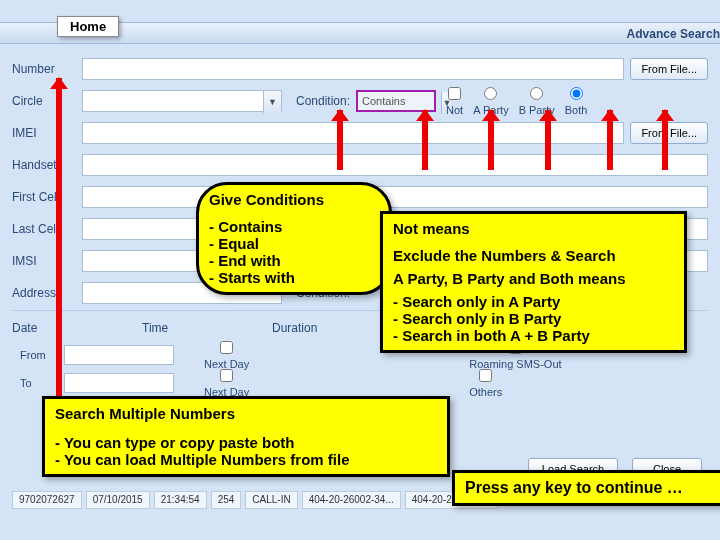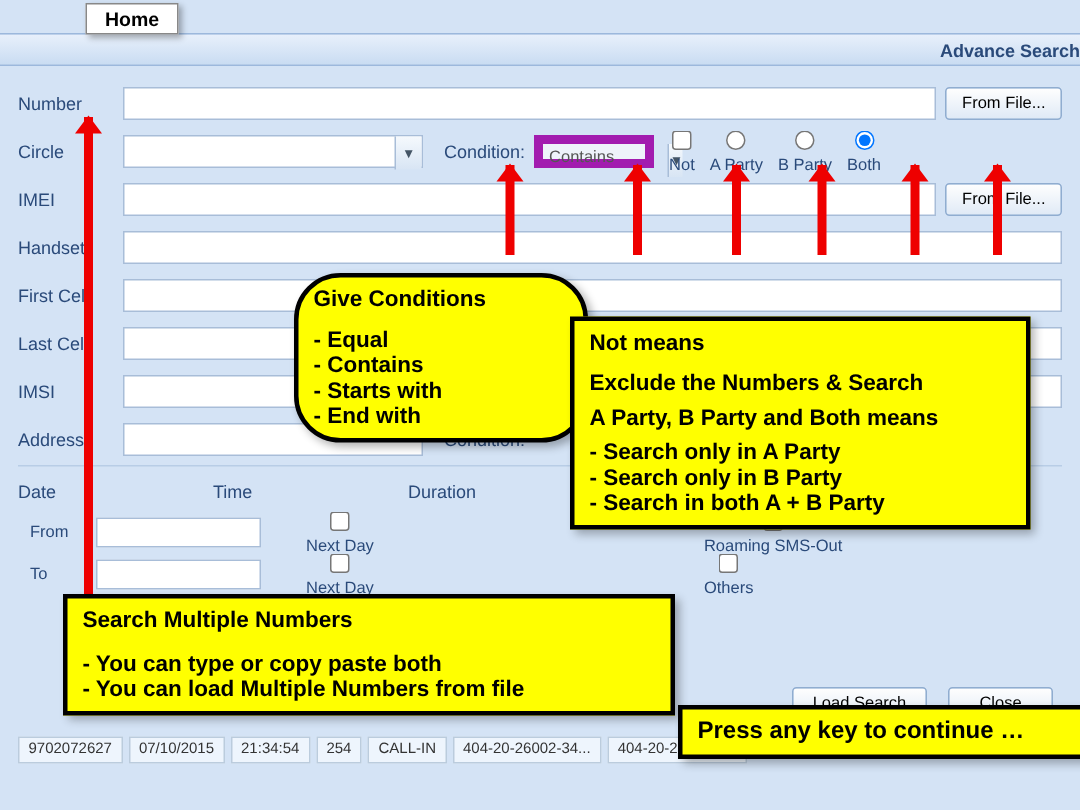--- a/index.html
+++ b/index.html
@@ -1,19 +1,19 @@
 <!DOCTYPE html>
 <html><head>
 <meta charset="utf-8">
 <style>
   * { box-sizing: border-box; margin: 0; padding: 0; font-family: 'Segoe UI', Tahoma, sans-serif; }
   body { width: 720px; height: 540px; background: #d4e3f5; overflow: hidden; position: relative; }
 
   .home-tab {
-    position: absolute; top: 2px; left: 57px; background: #fff; border: 1px solid #888;
+    position: absolute; top: 16px; left: 57px; background: #fff; border: 1px solid #888;
     padding: 2px 12px; font-size: 13px; font-weight: bold; box-shadow: 2px 2px 4px rgba(0,0,0,0.3);
     z-index: 5;
     text-align: center;
   }
   .title-bar {
     position: absolute; top: 22px; left: 0; right: 0; height: 22px;
     background: linear-gradient(#e8f0fb, #c9dcf2); border-top: 1px solid #9cb8dc; border-bottom: 1px solid #9cb8dc;
     padding-left: 14px; font-size: 12px; color: #2a4a7a; line-height: 22px; font-weight: 600; text-align: right;
   }
 
@@ -26,21 +26,21 @@
   .field { flex: 1; height: 22px; background: #fff; border: 1px solid #a8bdd8; }
   .field.short { flex: 0 0 200px; }
   .btn-file {
     margin-left: 6px; padding: 2px 10px; font-size: 11px; background: linear-gradient(#fefefe,#e0eaf6);
     border: 1px solid #90add0; border-radius: 3px; cursor: pointer; height: 22px;
   }
   .dropdown-arrow { width: 18px; height: 22px; background: linear-gradient(#f5f9fd,#d8e5f4); border-left:1px solid #a8bdd8; display:inline-flex; align-items:center; justify-content:center; font-size:9px; color:#456; }
   .combo { display:flex; flex:0 0 200px; border:1px solid #a8bdd8; height:22px; background:#fff; }
   .combo-inner { flex:1; }
   .cond-label { font-size:12px; color:#2a4a7a; margin: 0 6px 0 14px; }
-  .cond-combo { display:flex; width:80px; border:6px solid #a21caf; height:22px; background:#eef3fa; font-size:11px; color:#555;gap:32px; }
+  .cond-combo { display:flex; width:80px; border:2px solid #a21caf; height:22px; background:#eef3fa; font-size:11px; color:#555;gap:32px; }
   .cond-combo span { flex:1; padding:3px 4px; }
   .chk, .rad { margin-left: 10px; display:flex; align-items:center; font-size:11px; color:#2a4a7a; gap:4px;flex-direction:column; }
   .chk input, .rad input { width:13px; height:13px; }
   .sub-row { display:flex; align-items:center; height:26px; margin-bottom:2px; }
   .sub-label { width:52px; font-size:11px; color:#2a4a7a; padding-left:8px; }
   .sub-field { width:110px; height:20px; border:1px solid #a8bdd8; background:#fff; }
 
   
   .callout {
     position: absolute; background: #ffff00; border: 3px solid #000; padding: 6px 10px;
@@ -185,24 +185,24 @@
 <div class="arrow" style="left:337px; top:110px; height:60px;"></div>
 <div class="arrow" style="left:422px; top:110px; height:60px;"></div>
 <div class="arrow" style="left:488px; top:110px; height:60px;"></div>
 <div class="arrow" style="left:545px; top:110px; height:60px;"></div>
 <div class="arrow" style="left:607px; top:110px; height:60px;"></div>
 <div class="arrow" style="left:662px; top:110px; height:60px;"></div>
 
 <div class="callout" style="left:196px; top:182px; width:196px;border-radius:31px;">
   <div class="title">Give Conditions</div>
   <div style="height:6px"></div>
+  <div class="line">- Contains</div>
   <div class="line">- Equal</div>
-  <div class="line">- Contains</div>
+  <div class="line">- End with</div>
   <div class="line">- Starts with</div>
-  <div class="line">- End with</div>
 </div>
 
 <div class="callout" style="left:380px; top:166px; width:307px;margin-top:45px;">
   <div class="title">Not means</div>
   <div style="height:6px"></div>
   <div class="line">Exclude the Numbers &amp; Search</div>
   <div style="height:6px"></div>
   <div class="line">A Party, B Party and Both means</div>
   <div style="height:6px"></div>
   <div class="line">- Search only in A Party</div>

